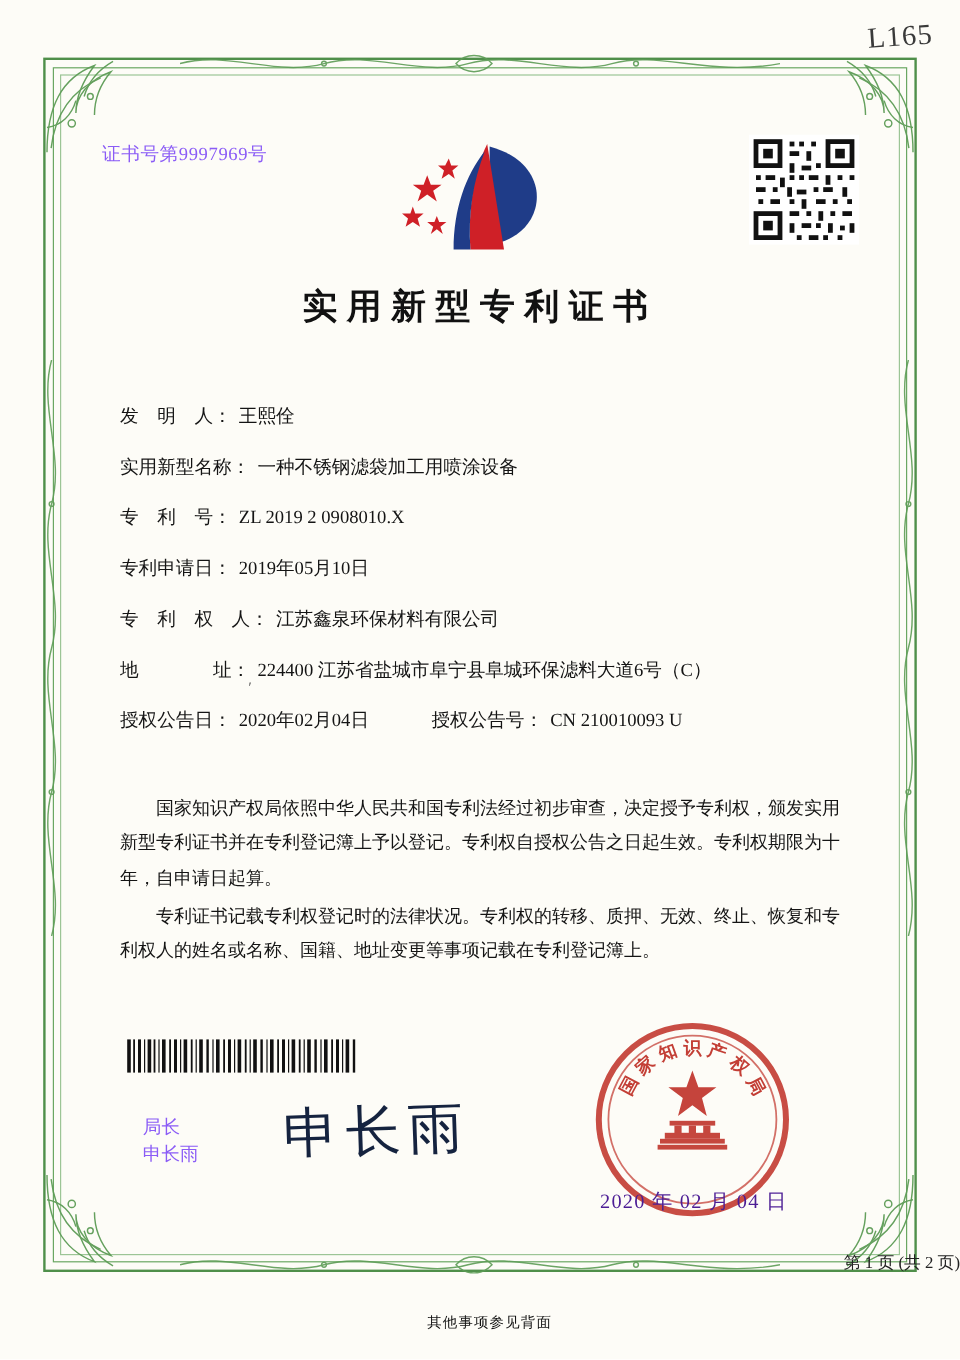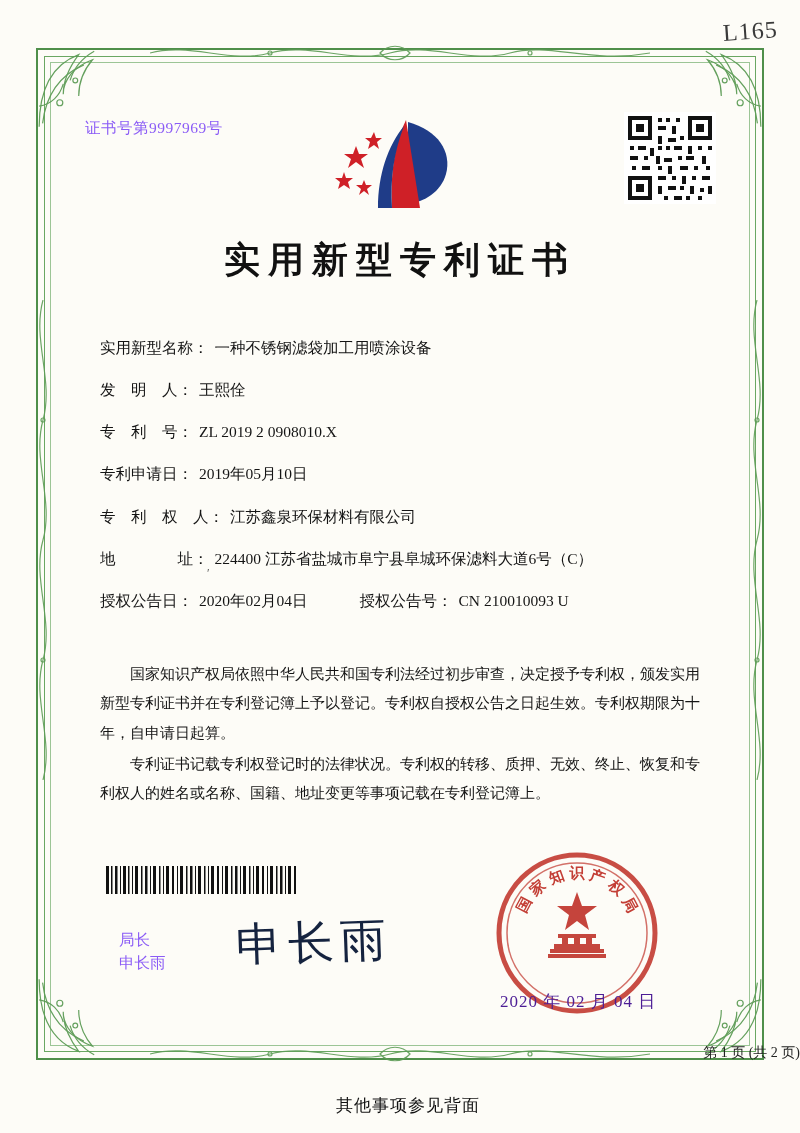--- a/index.html
+++ b/index.html
@@ -112,21 +112,21 @@
     height: 108px;
   }
   .logo svg { display:block; }
 
   .title {
     position: absolute;
     left: 0;
     right: 0;
     top: 236px;
     text-align: center;
-    font-size: 36px;
+    font-size: 29px;
     font-weight: bold;
     letter-spacing: 8px;
     color: #111;
     font-family: "DejaVu Sans", sans-serif;
   }
 
   
   .fields {
     position: absolute;
     left: 100px;
@@ -231,21 +231,21 @@
     top: 1044px;
     text-align: right;
     font-size: 14px;
     color: #222;
   }
   .back-note {
     position: absolute;
     left: 16px; right: 0;
     top: 1094px;
     text-align: center;
-    font-size: 17px;
+    font-size: 12px;
     color: #111;
     letter-spacing: 1px;
   }
 </style>
 </head>
 <body>
 
 <div class="page">
 
   <div class="page-marker">L165</div>
@@ -402,26 +402,26 @@
         <polygon points="24,60 26,66 33,66 28,70 30,77 24,73 18,77 20,70 15,66 22,66"></polygon>
         <polygon points="44,68 46,73 52,73 47,77 49,83 44,79 39,83 41,77 36,73 42,73"></polygon>
       </g>
     </svg>
   </div>
 
   <div class="title">实用新型专利证书</div>
 
   <div class="fields">
     <div class="row">
+      <span class="lbl">发　明　人：</span>
+      <span class="val">王熙佺</span>
+    </div>
+    <div class="row">
       <span class="lbl">实用新型名称：</span>
       <span class="val">一种不锈钢滤袋加工用喷涂设备</span>
-    </div>
-    <div class="row">
-      <span class="lbl">发　明　人：</span>
-      <span class="val">王熙佺</span>
     </div>
     <div class="row">
       <span class="lbl">专　利　号：</span>
       <span class="val">ZL 2019 2 0908010.X</span>
     </div>
     <div class="row">
       <span class="lbl">专利申请日：</span>
       <span class="val">2019年05月10日</span>
     </div>
     <div class="row">

